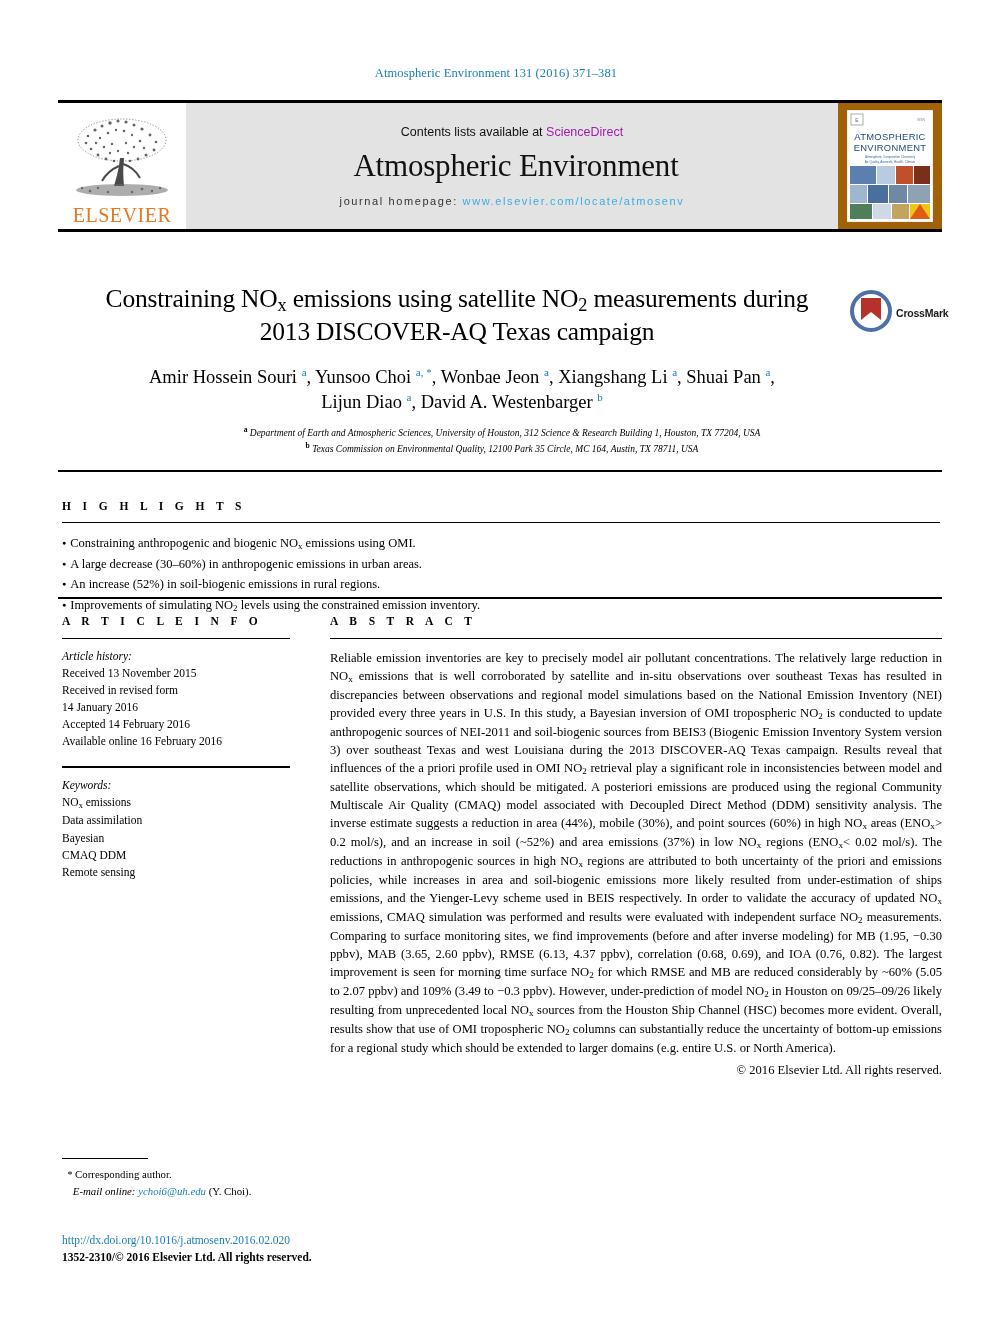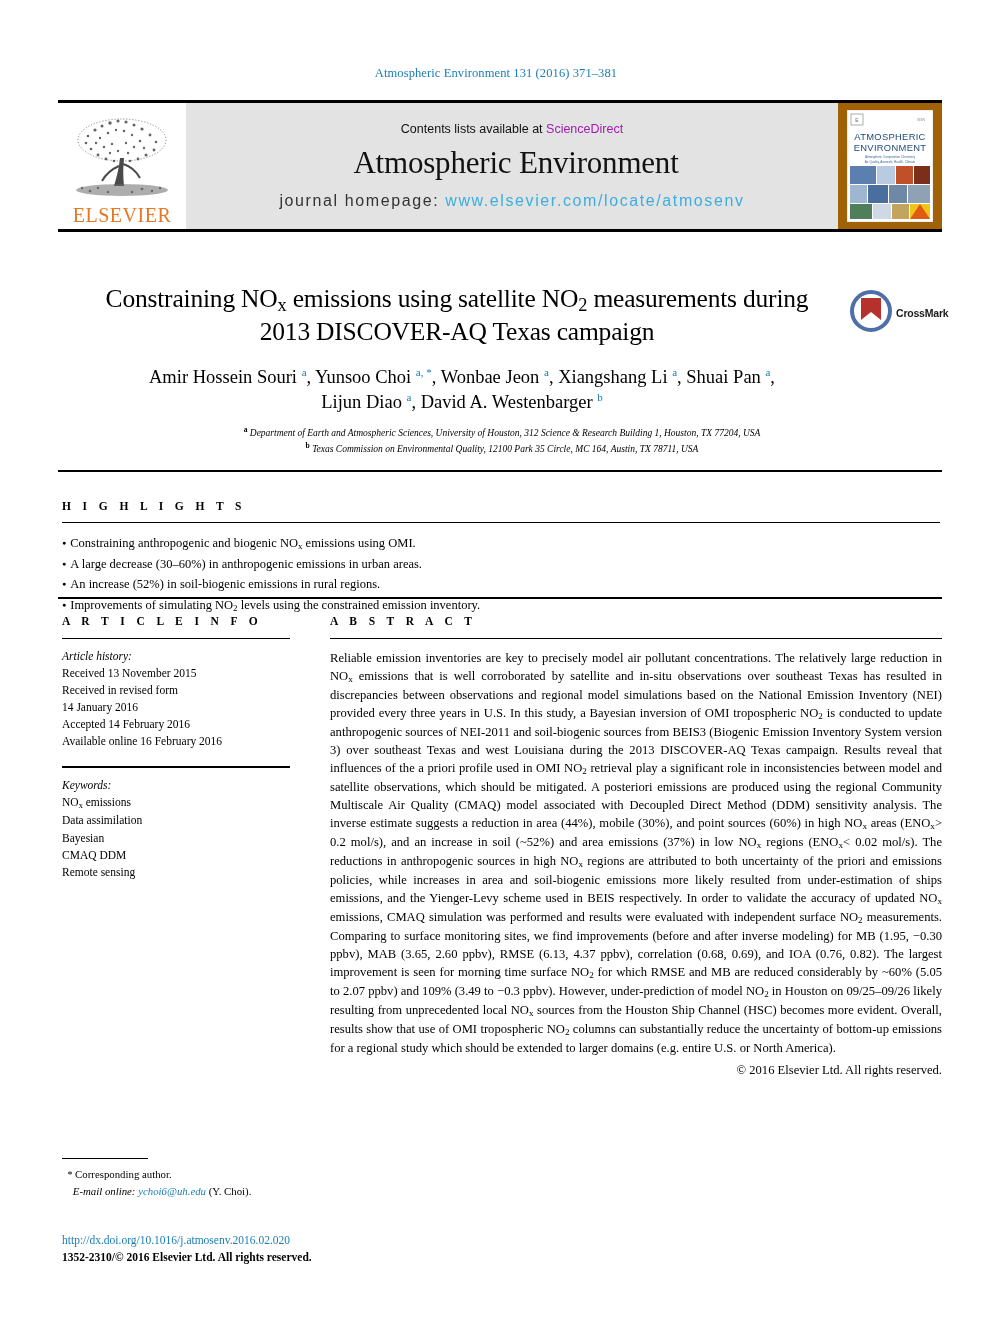--- a/index.html
+++ b/index.html
@@ -94,21 +94,21 @@
   }
   .journal-name {
     font-family: "Liberation Serif", serif;
     font-size: 31px;
     color: #111;
     margin: 7px 0 9px 8px;
     letter-spacing: -0.2px;
   }
   .homepage-line {
     font-family: "Liberation Sans", sans-serif;
-    font-size: 16px;
+    font-size: 11px;
     letter-spacing: 1.6px;
     color: #333;
   }
   .homepage-line .url { color: #3aaee0; }
   .cover-thumb {
     width: 104px;
     flex: none;
     display: flex;
     align-items: center;
     justify-content: center;

